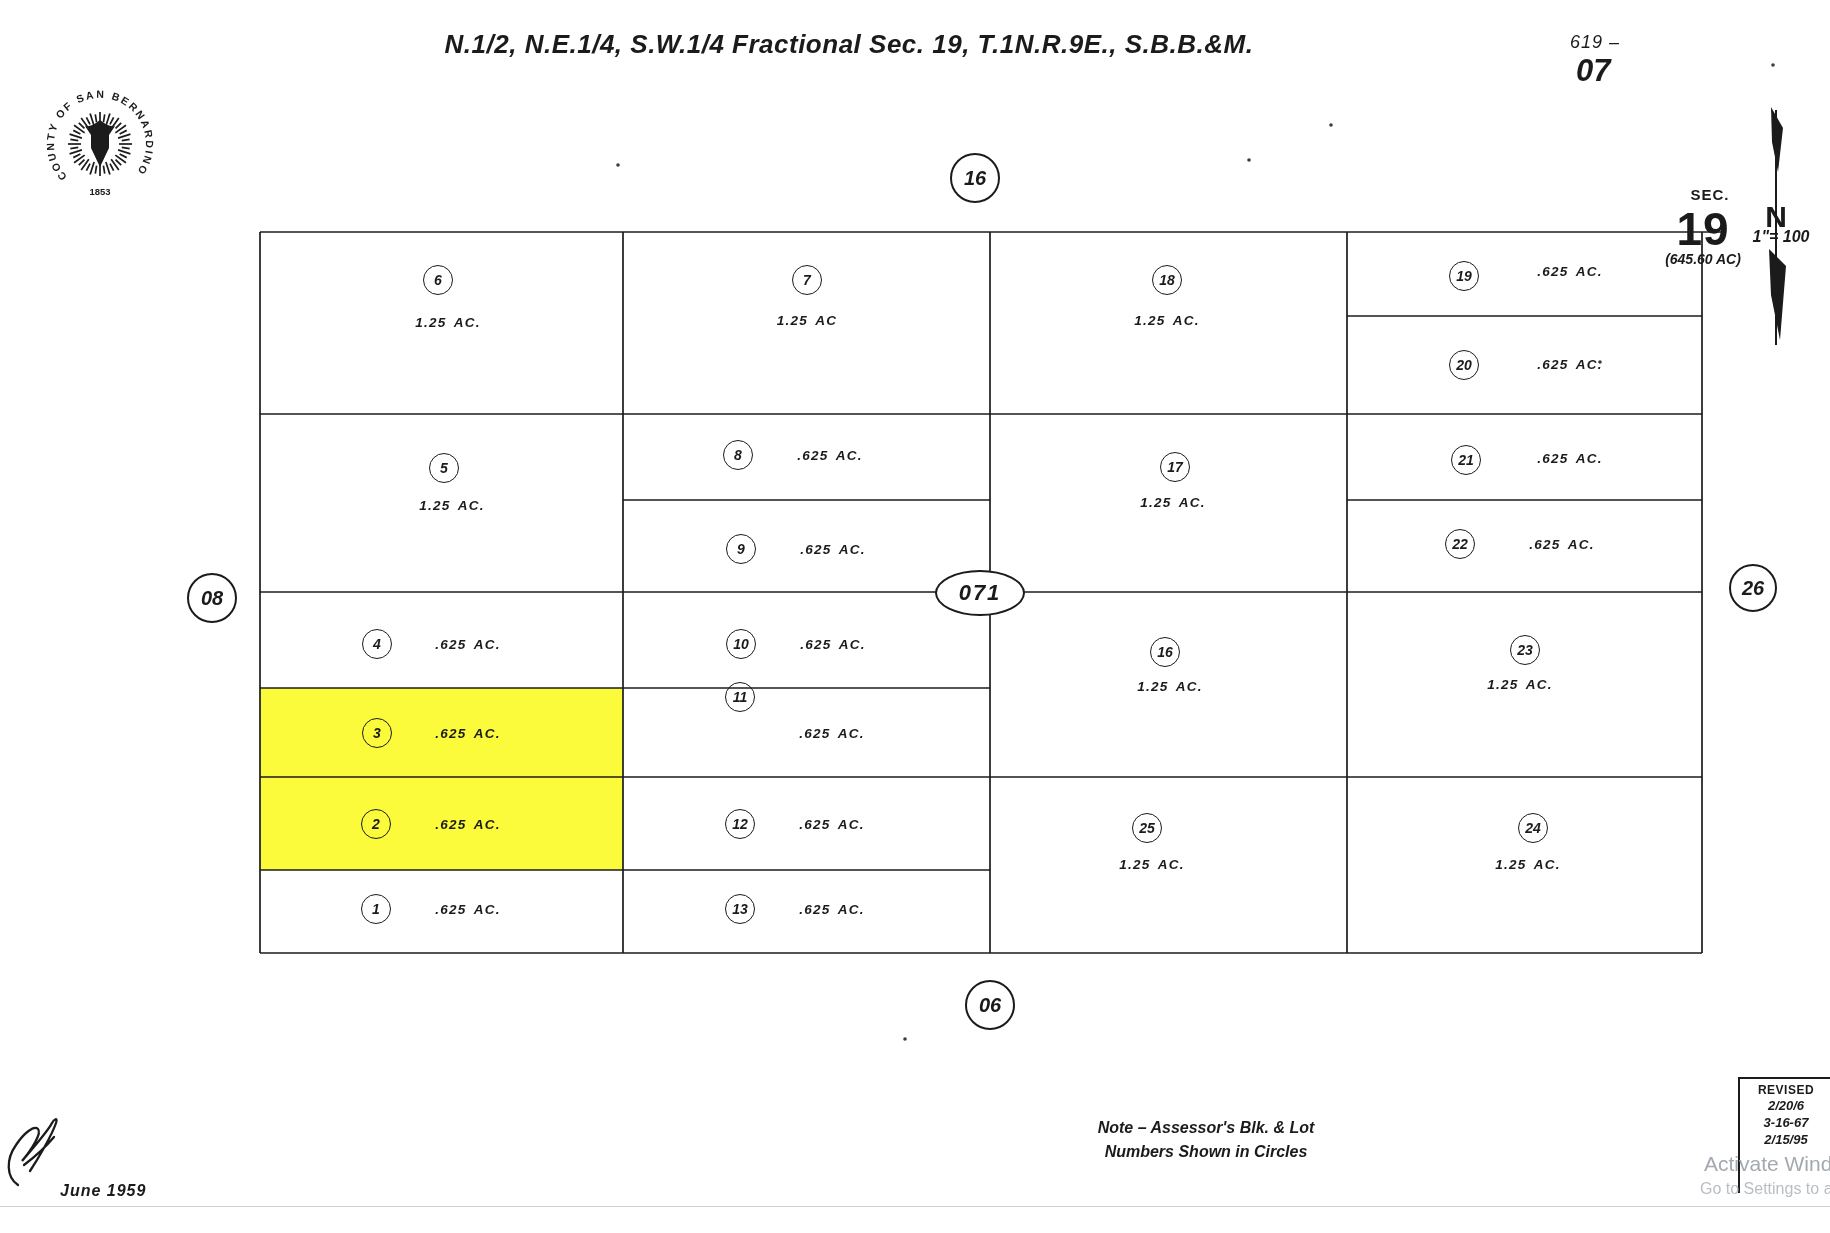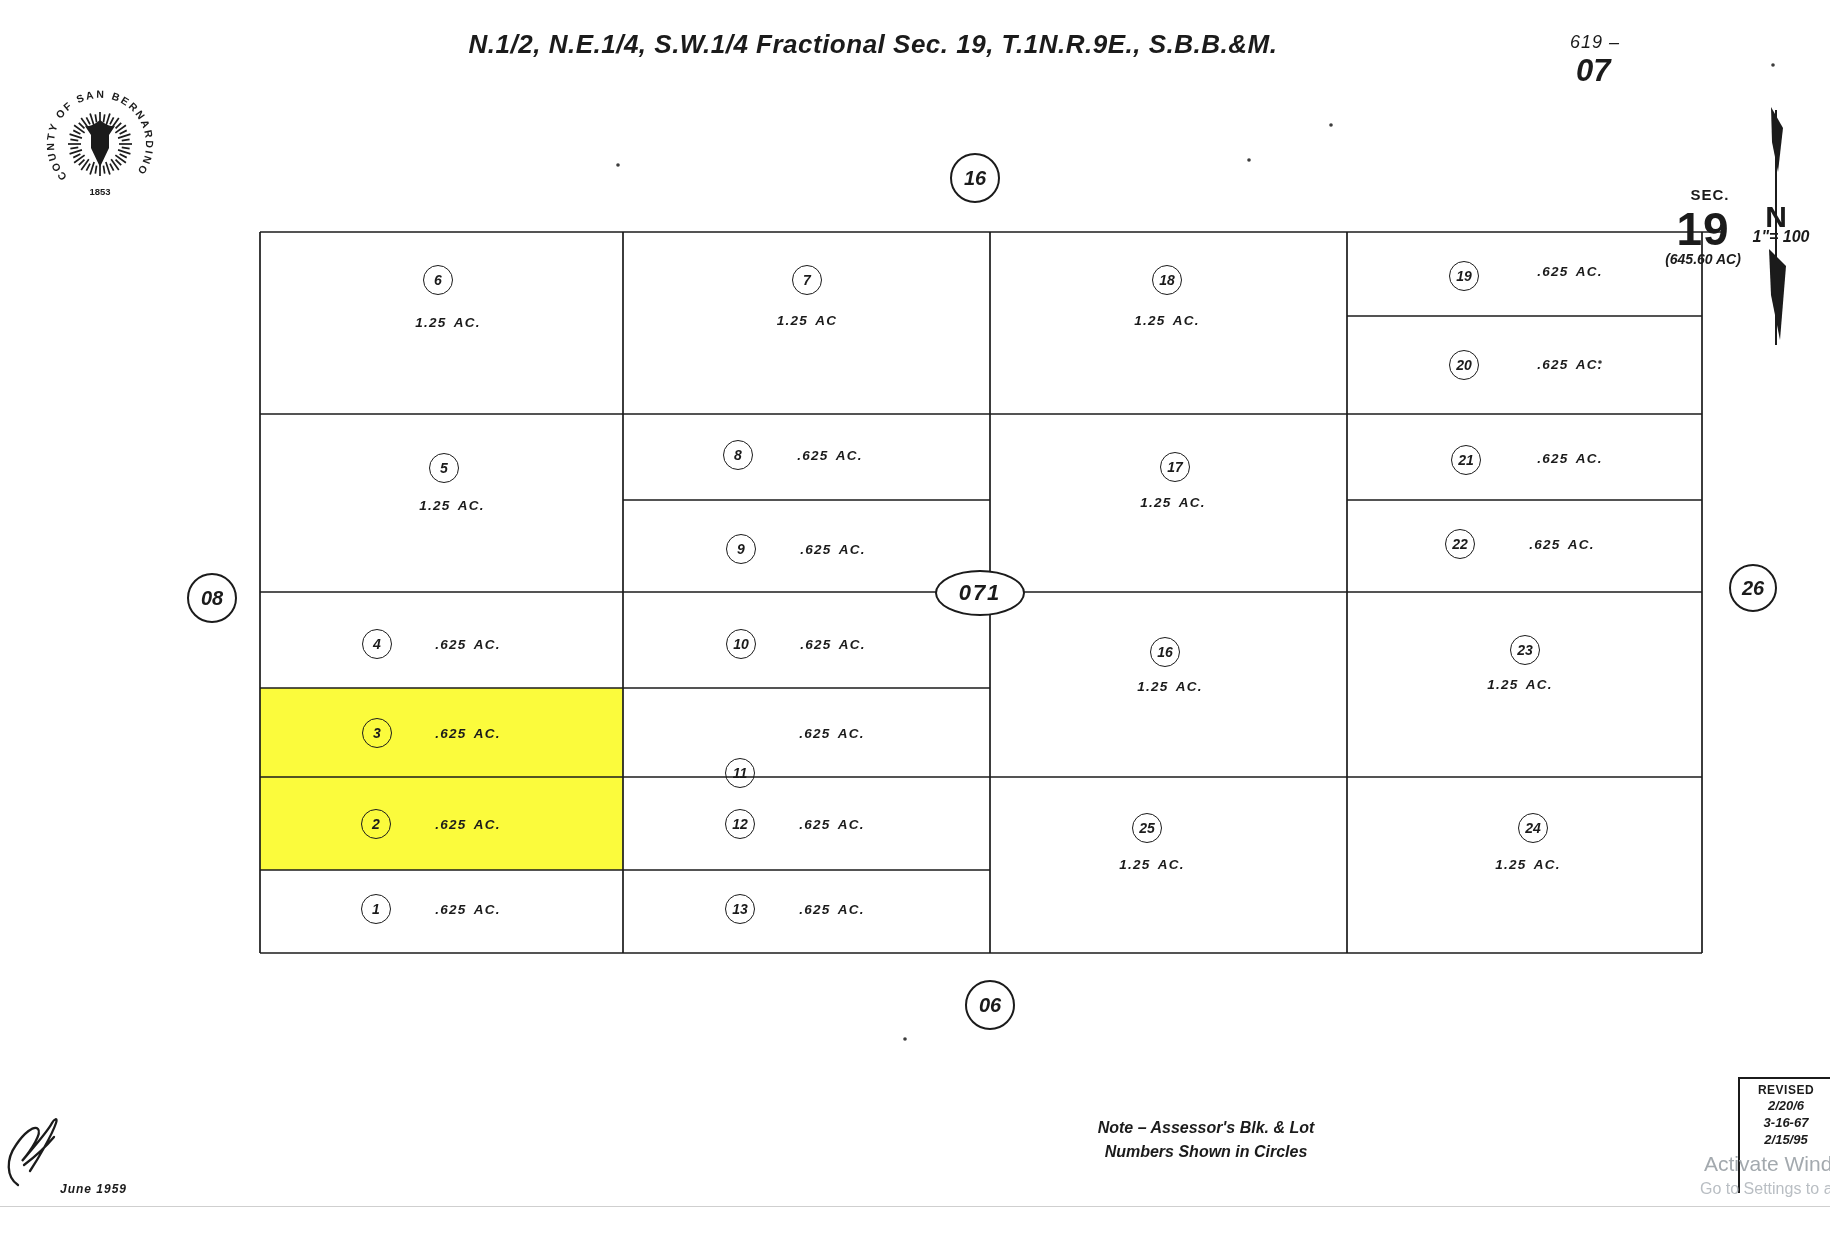--- a/index.html
+++ b/index.html
@@ -1,20 +1,20 @@
 <!DOCTYPE html>
 <html><head>
 <meta charset="utf-8">
 <style>
   html,body{margin:0;padding:0;background:#e9e9e9;}
   .page{position:relative;width:1830px;height:1233px;background:#ffffff;overflow:hidden;
         font-family:"Liberation Sans",sans-serif;color:var(--ink,#1b1b1b);}
   svg{position:absolute;overflow:visible;}
   .txt{position:absolute;transform:translate(-50%,-50%);white-space:nowrap;font-style:italic;}
-  .title{left:849px;top:44px;font-size:26px;font-weight:700;letter-spacing:.5px;margin-left:24px;}
+  .title{left:849px;top:44px;font-size:26px;font-weight:700;letter-spacing:.5px;}
   .cityblock{position:absolute;left:1363px;top:28px;font-style:italic;font-weight:600;
              font-size:18px;line-height:22px;}
   .bookref{position:absolute;left:1570px;top:22px;display:flex;align-items:flex-start;flex-direction:column;}
   .book-prefix{font-style:italic;font-size:18px;margin-top:10px;letter-spacing:1px;}
   .page-big{font-style:italic;font-weight:700;font-size:31px;margin-left:6px;}
   #grid{left:0;top:0;width:1830px;height:1233px;}
   .pnum{position:absolute;transform:translate(-50%,-50%);width:28px;height:28px;
         border:1.8px solid var(--ink,#1b1b1b);border-radius:50%;display:flex;align-items:center;
         justify-content:center;font-size:14px;font-style:italic;font-weight:600;background:#fff0;}
   .pacre{position:absolute;transform:translate(-50%,-50%);font-size:13.5px;font-style:italic;
@@ -33,21 +33,21 @@
              font-style:italic;font-weight:600;font-size:16px;line-height:24px;}
   .assessorblock{position:absolute;left:1408px;top:1086px;font-style:italic;font-weight:700;
                  font-size:19px;line-height:25px;}
   .revised{position:absolute;left:1738px;top:1077px;width:92px;height:114px;
            border-top:2px solid var(--ink,#1b1b1b);border-left:2px solid var(--ink,#1b1b1b);
            text-align:center;overflow:hidden;}
   .revised-title{font-size:12px;font-weight:700;letter-spacing:.5px;margin-top:4px;}
   .revised-date{font-size:13px;font-style:italic;font-weight:600;line-height:17px;}
   .wm1{position:absolute;left:1704px;top:1152px;font-size:21px;color:var(--wm1,#a3a9ae);white-space:nowrap;}
   .wm2{position:absolute;left:1700px;top:1180px;font-size:16px;color:var(--wm2,#b9bec3);white-space:nowrap;}
-  .june{position:absolute;left:60px;top:1182px;font-size:12px;font-style:italic;font-weight:700;letter-spacing:1px;}
+  .june{position:absolute;left:60px;top:1182px;font-size:16px;font-style:italic;font-weight:700;letter-spacing:1px;}
   .hairline{position:absolute;left:0;top:1206px;width:1830px;height:1px;background:var(--hair,#cfcfcf);}
   .seal{left:20px;top:40px;width:160px;height:130px;}
   .seal-ring{font-size:10.5px;font-weight:700;letter-spacing:2.1px;fill:var(--ink,#1b1b1b);}
   .seal-year{font-size:9.5px;font-weight:700;text-anchor:middle;fill:var(--ink,#1b1b1b);}
   .north{left:1740px;top:95px;width:90px;height:260px;}
 </style>
 </head>
 <body>
 
 <div class="page" style="--ink: #1b1b1b; --hl: #fbfb3c; --wm1: #a3a9ae; --wm2: #b9bec3; --hair: #cfcfcf;">
@@ -161,21 +161,21 @@
       <div class="pnum" style="left: 377px; top: 644px;">4</div>
       <div class="pacre" style="left: 468px; top: 644px;">.625 AC.</div>
       <div class="pnum" style="left: 741px; top: 644px;">10</div>
       <div class="pacre" style="left: 833px; top: 644px;">.625 AC.</div>
       <div class="pnum" style="left: 1165px; top: 652px;">16</div>
       <div class="pacre" style="left: 1170px; top: 686px;">1.25 AC.</div>
       <div class="pnum" style="left: 1525px; top: 650px;">23</div>
       <div class="pacre" style="left: 1520px; top: 684px;">1.25 AC.</div>
       <div class="pnum" style="left: 377px; top: 733px;">3</div>
       <div class="pacre" style="left: 468px; top: 733px;">.625 AC.</div>
-      <div class="pnum" style="left: 740px; top: 773px;">11</div>
+      <div class="pnum" style="left: 740px; top: 697px;">11</div>
       <div class="pacre" style="left: 832px; top: 733px;">.625 AC.</div>
       <div class="pnum" style="left: 376px; top: 824px;">2</div>
       <div class="pacre" style="left: 468px; top: 824px;">.625 AC.</div>
       <div class="pnum" style="left: 740px; top: 824px;">12</div>
       <div class="pacre" style="left: 832px; top: 824px;">.625 AC.</div>
       <div class="pnum" style="left: 1147px; top: 828px;">25</div>
       <div class="pacre" style="left: 1152px; top: 864px;">1.25 AC.</div>
       <div class="pnum" style="left: 1533px; top: 828px;">24</div>
       <div class="pacre" style="left: 1528px; top: 864px;">1.25 AC.</div>
       <div class="pnum" style="left: 376px; top: 909px;">1</div>

